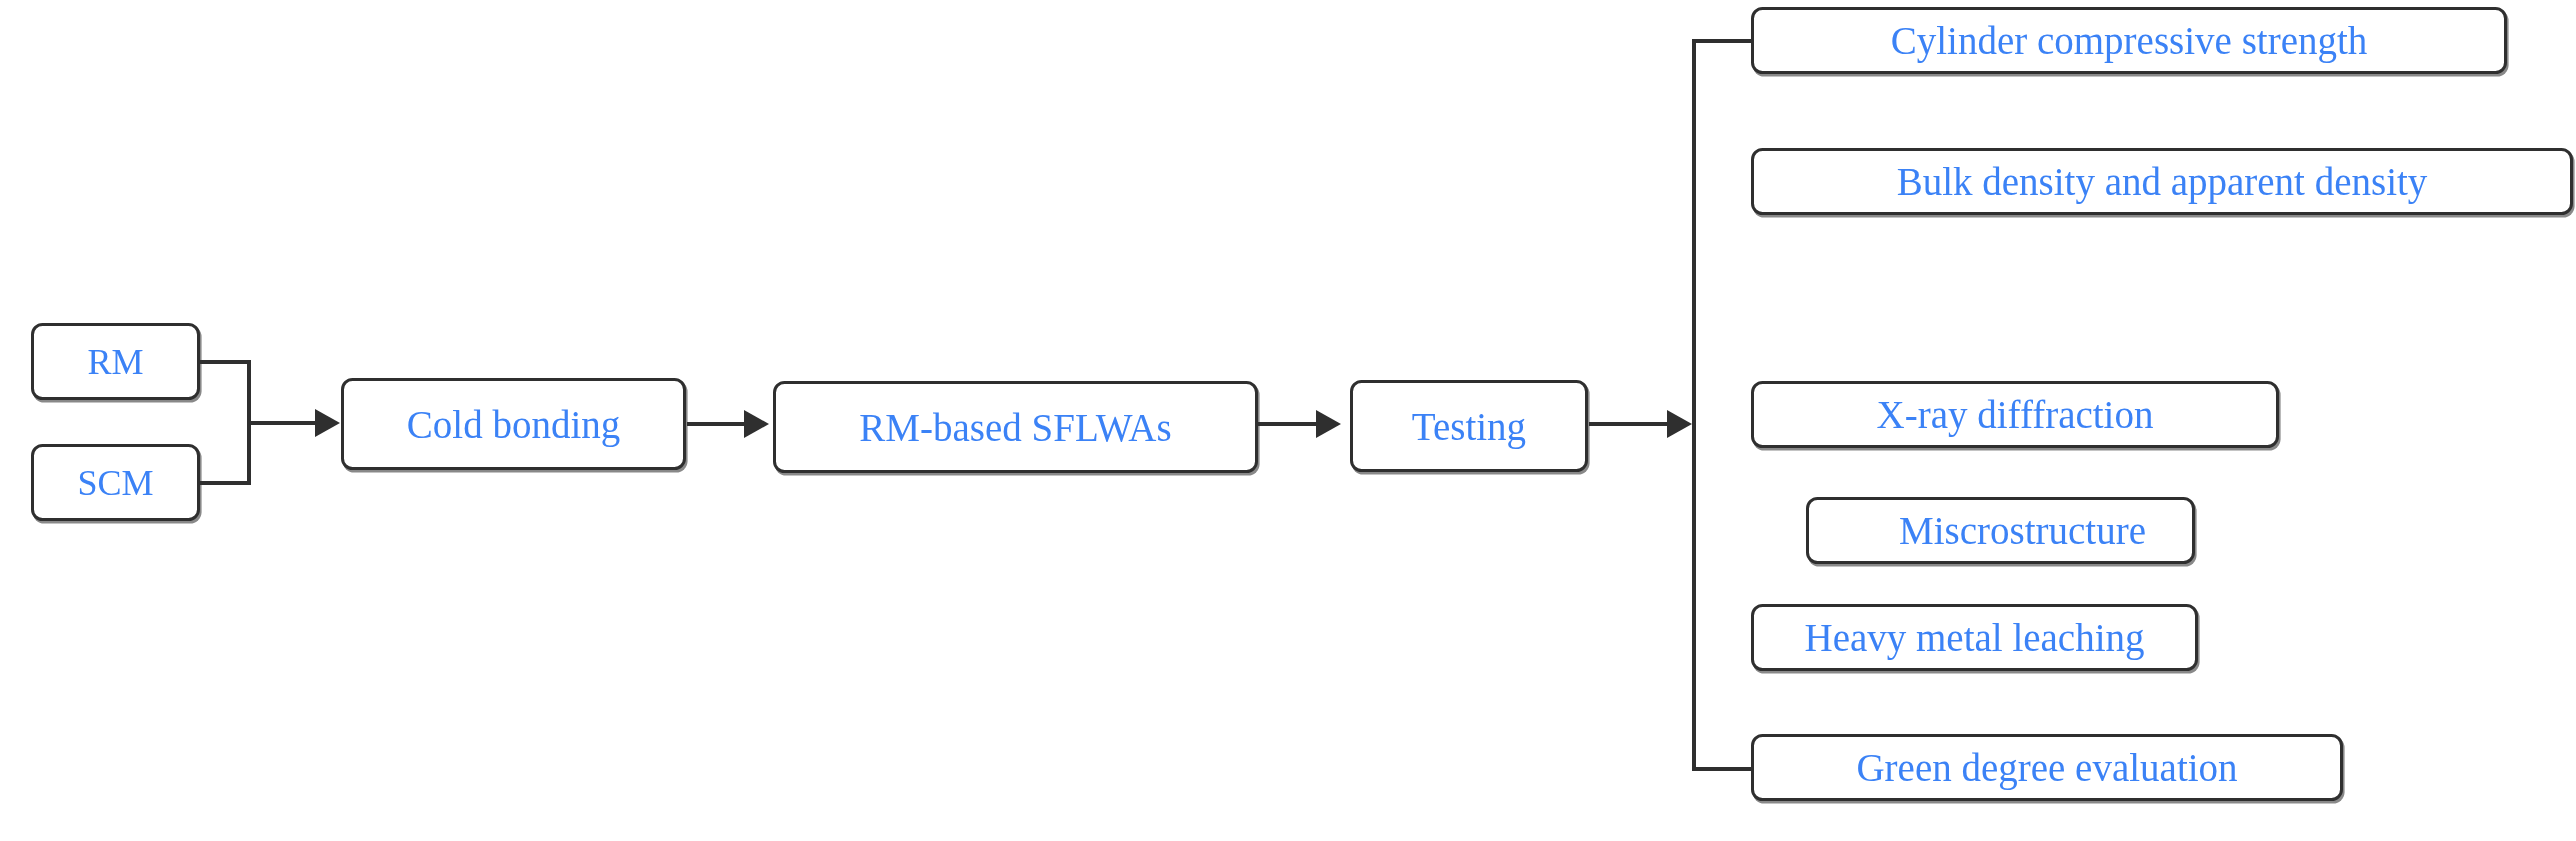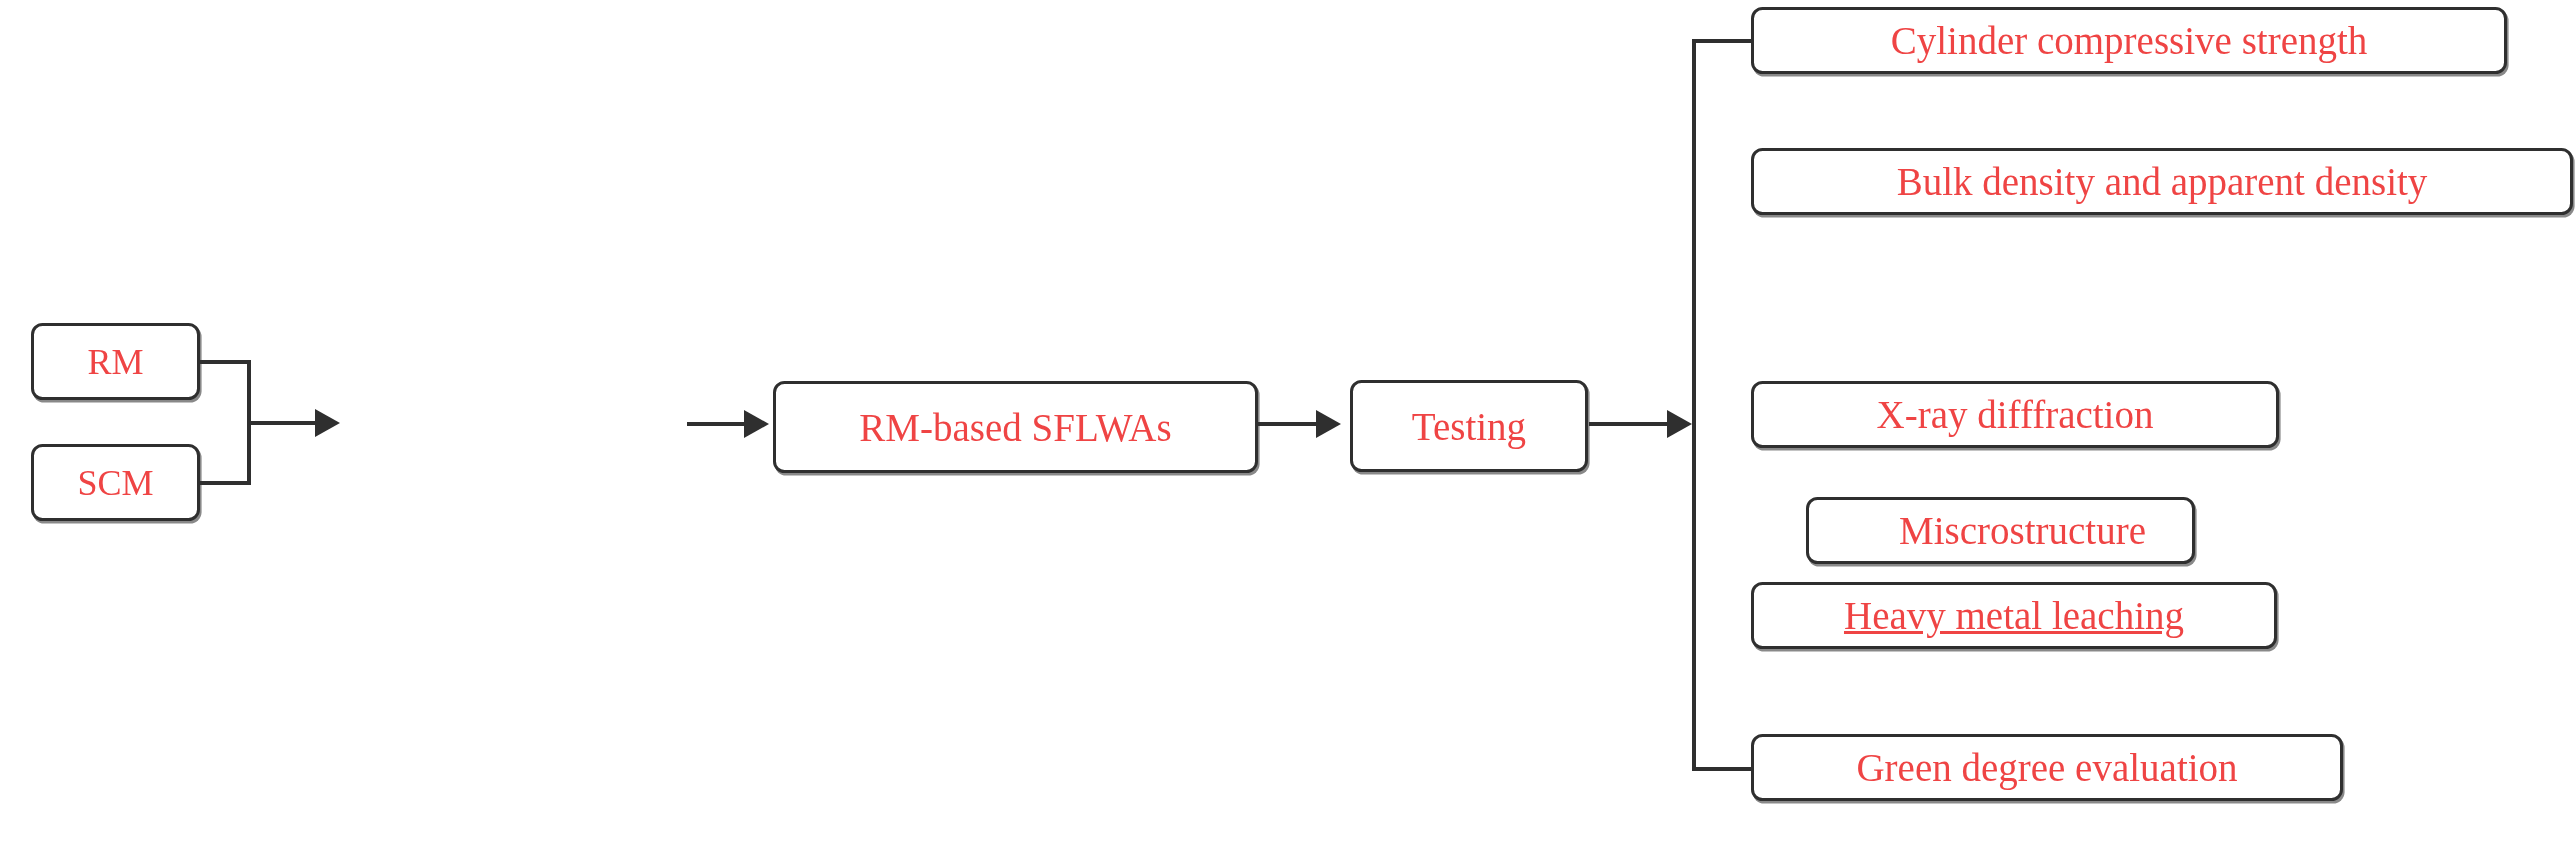--- a/index.html
+++ b/index.html
@@ -19,21 +19,21 @@
   
   .node {
     position: absolute;
     box-sizing: border-box;
     background: #ffffff;
     border: 3.3px solid #2f2f2f;
     border-radius: 11.5px;
     display: flex;
     align-items: center;
     justify-content: center;
-    color: #ef4444;
+    color: #3b82f6;
     line-height: 1;
     white-space: nowrap;
     box-shadow: 1.6px 2.5px 0 rgba(40,40,40,0.55);
   }
   .node-label {
     display: block;
     padding: 0 5px;
   }
 
   
@@ -75,20 +75,23 @@
   <div class="node small" style="left:31px; top:444px; width:169px; height:77px;font-family:Liberation Serif, serif;">
     <span class="node-label">SCM</span>
   </div>
 
   <div class="hline" style="left:200px; top:360px; width:51px;"></div>
   <div class="hline" style="left:200px; top:481px; width:51px;"></div>
   <div class="vline" style="left:247px; top:360px; height:125px;"></div>
   <div class="hline" style="left:247px; top:421px; width:70px;"></div>
   <div class="arrowhead" style="left:315px; top:409px;"></div>
 
+  <div class="node chain" style="left:341px; top:378px; width:345px; height:92px;">
+    <span class="node-label">Cold bonding</span>
+  </div>
 
   <div class="hline" style="left:687px; top:422px; width:62px;"></div>
   <div class="arrowhead" style="left:744px; top:410px;"></div>
 
   <div class="node chain" style="left:773px; top:381px; width:485px; height:92px;">
     <span class="node-label">RM-based SFLWAs</span>
   </div>
 
   <div class="hline" style="left:1258px; top:422px; width:62px;"></div>
   <div class="arrowhead" style="left:1316px; top:410px;"></div>
@@ -114,21 +117,21 @@
 
 
   <div class="node result" style="left:1751px; top:381px; width:528px; height:67px;">
     <span class="node-label">X-ray difffraction</span>
   </div>
 
   <div class="node result" style="left:1806px; top:497px; width:389px; height:67px;padding-left:44px;">
     <span class="node-label">Miscrostructure</span>
   </div>
 
-  <div class="node result" style="left:1751px; top:582px; width:526px; height:67px;text-decoration:underline;">
+  <div class="node result" style="left:1751px; top:604px; width:447px; height:67px;">
     <span class="node-label">Heavy metal leaching</span>
   </div>
 
   <div class="node result" style="left:1751px; top:734px; width:592px; height:67px;">
     <span class="node-label">Green degree evaluation</span>
   </div>
 
 </div>
 
 

